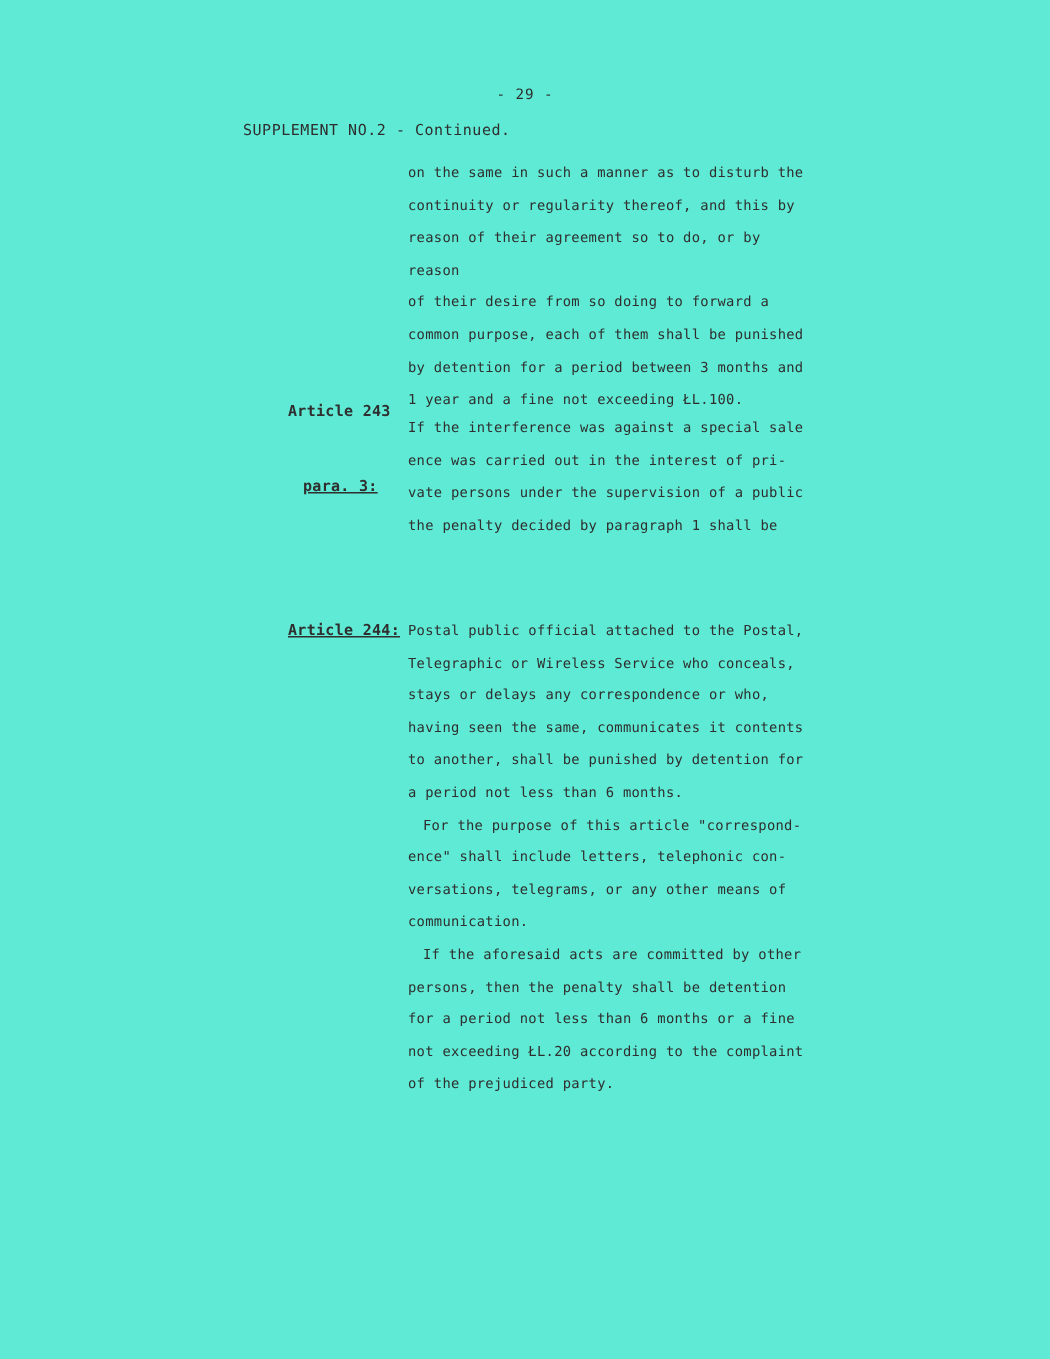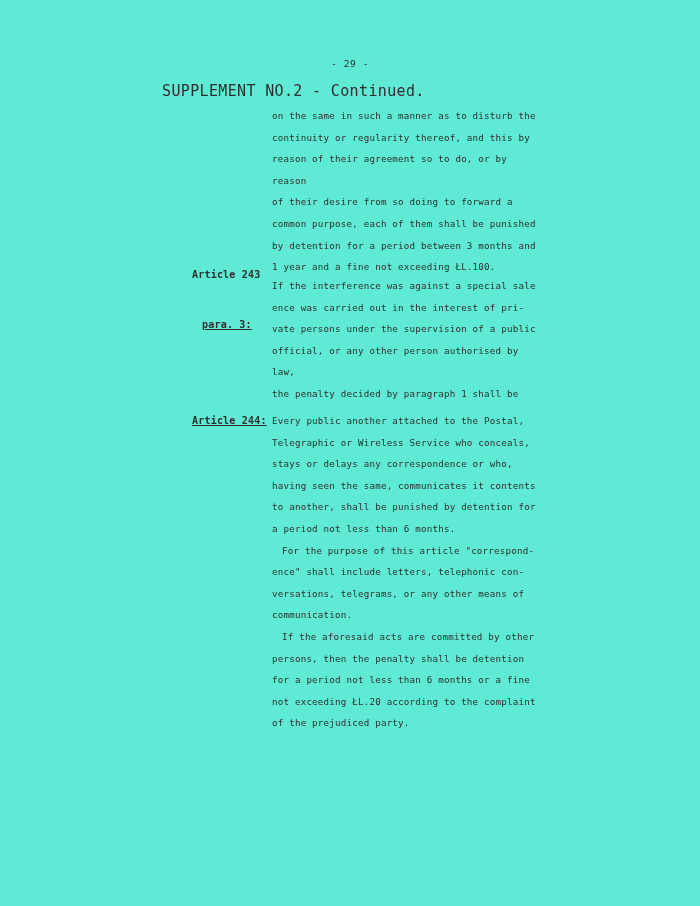--- a/index.html
+++ b/index.html
@@ -28,21 +28,21 @@
     width: 700px;
     text-align: center;
     font-size: 9.5px;
     letter-spacing: 0.6px;
     color: #2e2e2e;
   }
   .supplement-line {
     position: absolute;
     top: 82px;
     left: 162px;
-    font-size: 15px;
+    font-size: 10px;
     letter-spacing: 0.35px;
     color: #2e2e2e;
   }
   .body-block {
     position: absolute;
     left: 272px;
     width: 268px;
     font-size: 9.2px;
     line-height: 21.6px;
     letter-spacing: 0.2px;
@@ -96,30 +96,29 @@
 
   <div class="label label-243">
     <span>Article 243</span>
     <span class="l2 u">para. 3:</span>
   </div>
 
   <div class="body-block block-2">
     <p>If the interference was against a special sale</p>
     <p>ence was carried out in the interest of pri-</p>
     <p>vate persons under the supervision of a public</p>
-    <p>official, or any other person authorised by law,</p>
     <p>the penalty decided by paragraph 1 shall be</p>
   </div>
 
   <div class="label label-244">
     <span class="u">Article 244:</span>
   </div>
 
   <div class="body-block block-3">
-    <p>Every public another attached to the Postal,</p>
+    <p>Postal public official attached to the Postal,</p>
     <p>Telegraphic or Wireless Service who conceals,</p>
     <p>stays or delays any correspondence or who,</p>
     <p>having seen the same, communicates it contents</p>
     <p>to another, shall be punished by detention for</p>
     <p>a period not less than 6 months.</p>
     <p class="indent">For the purpose of this article "correspond-</p>
     <p>ence" shall include letters, telephonic con-</p>
     <p>versations, telegrams, or any other means of</p>
     <p>communication.</p>
     <p class="indent">If the aforesaid acts are committed by other</p>

